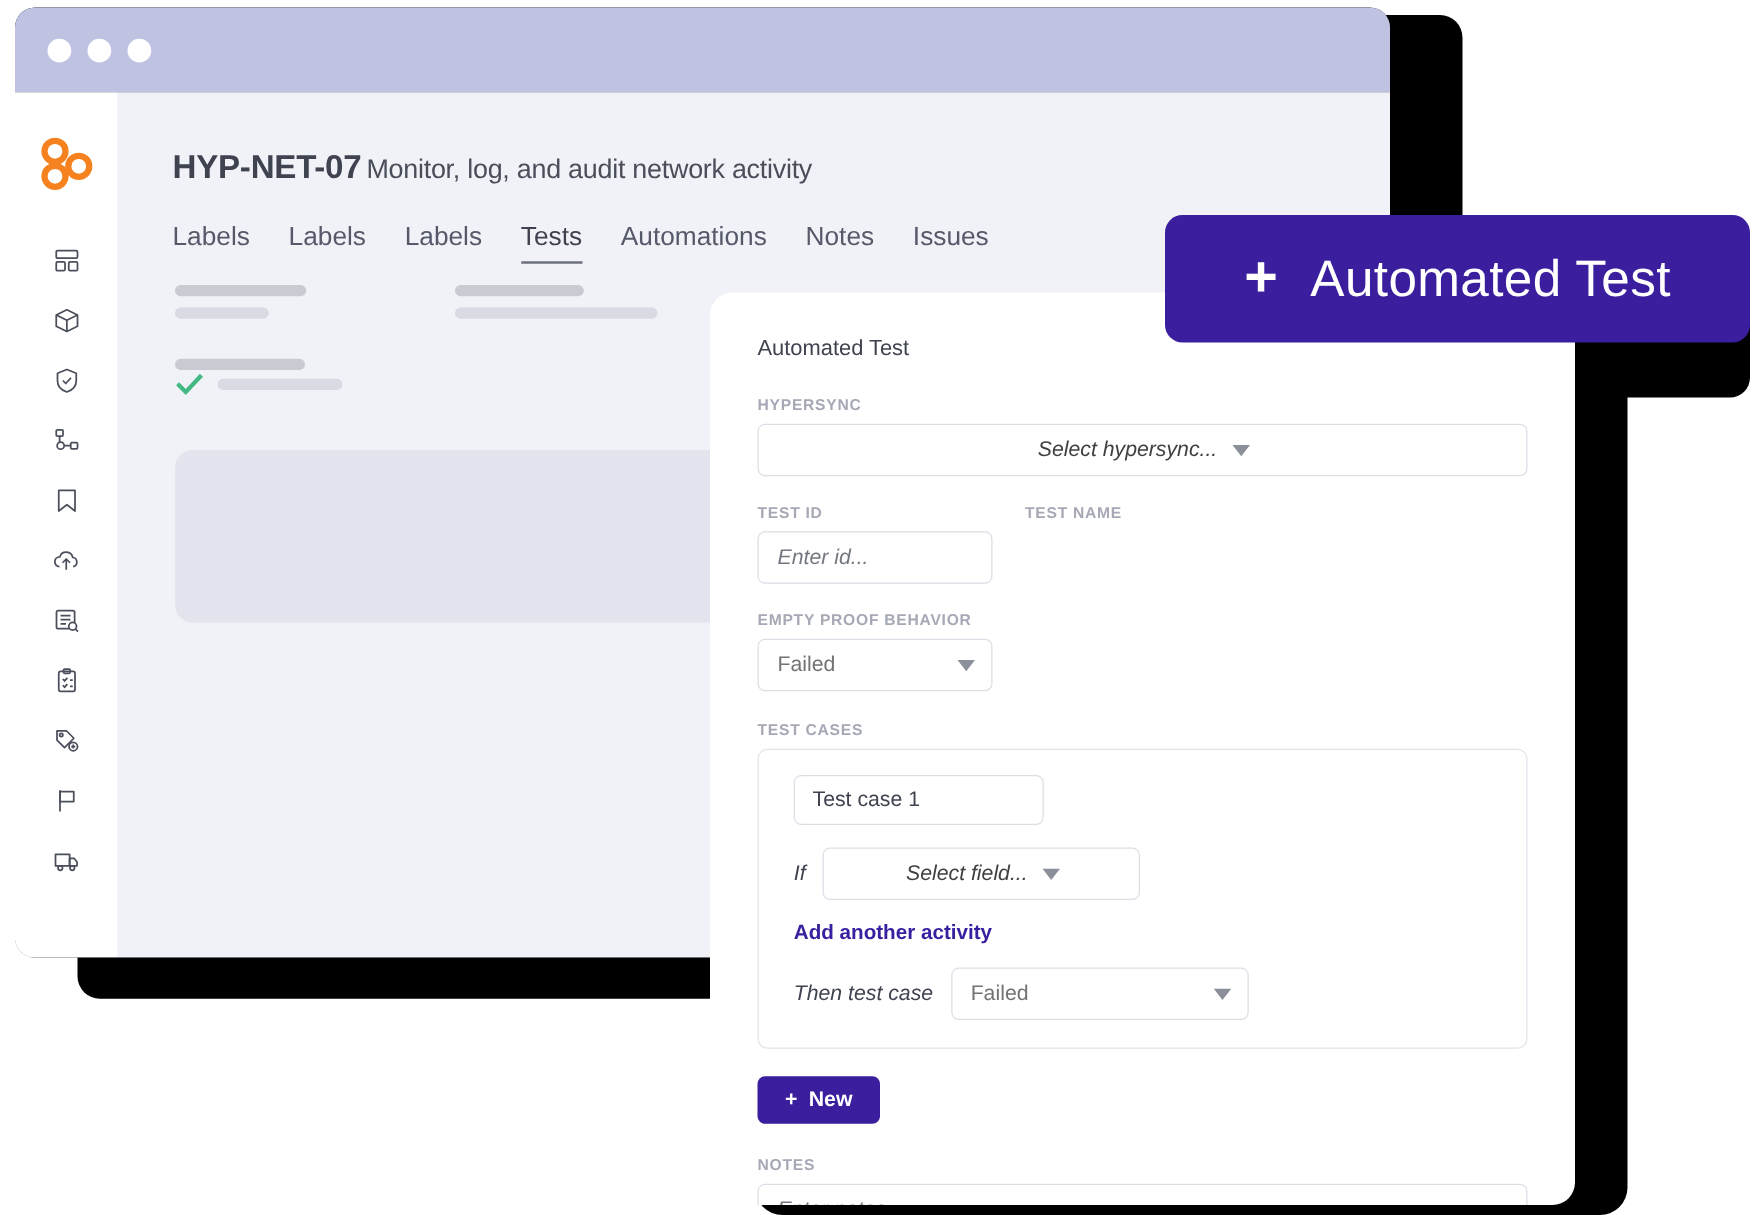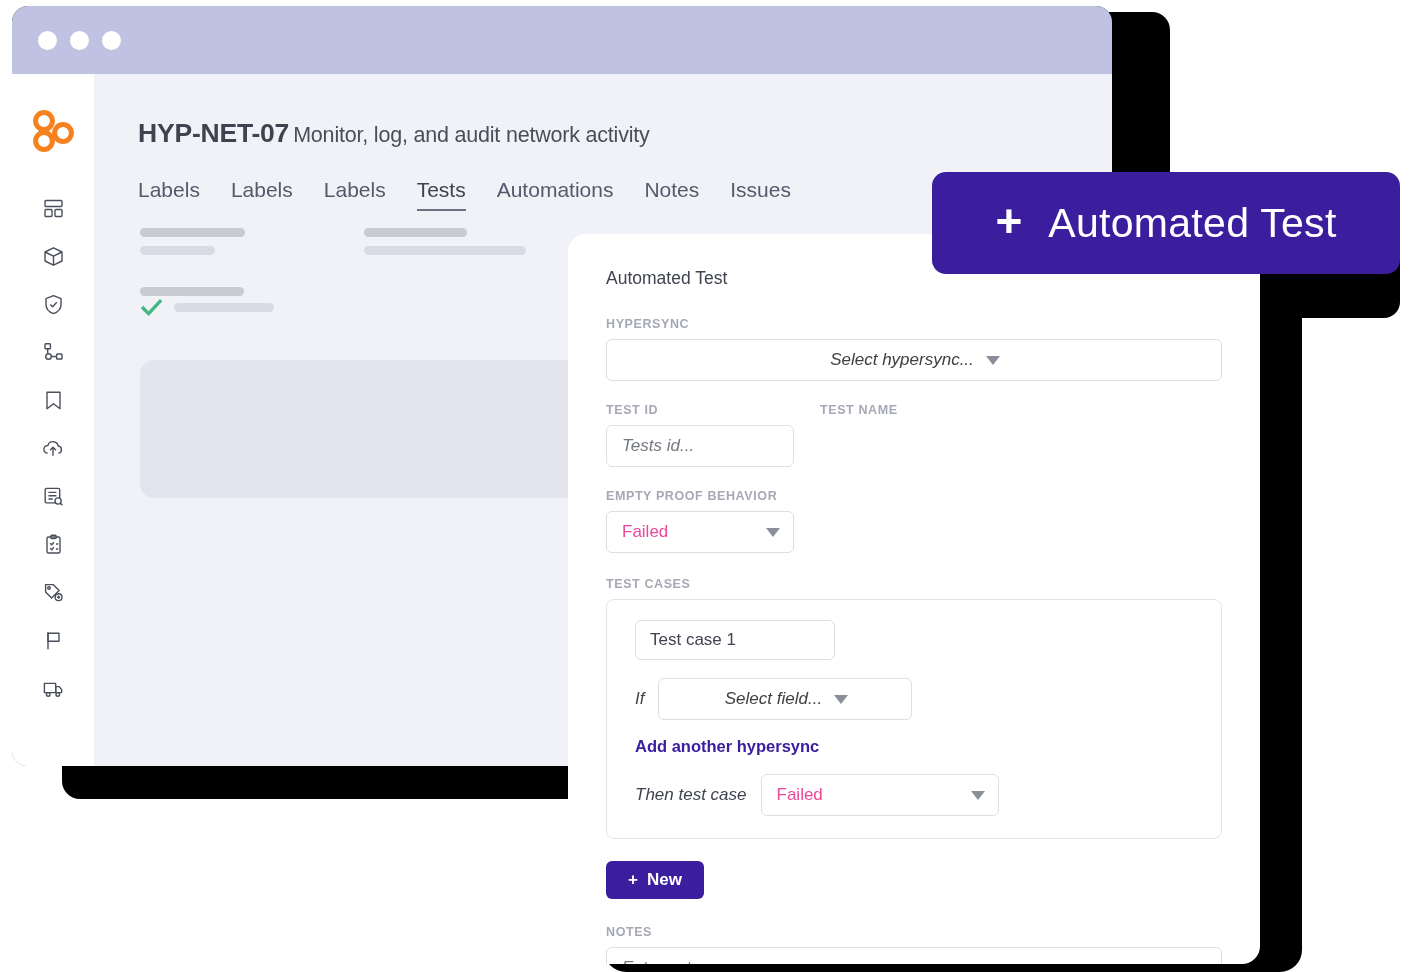--- a/index.html
+++ b/index.html
@@ -200,21 +200,21 @@
   .sel-input {
     border: 1px solid #dcdee6;
     border-radius: 6px;
     height: 42px;
     display: flex;
     align-items: center;
     justify-content: space-between;
     padding: 0 13px 0 15px;
     box-sizing: border-box;
     font-size: 17px;
-    color: #ec4899;
+    color: #737373;
     background: #ffffff;
   }
   .sel-input.placeholder { font-style: italic; color: #404040; justify-content: center; }
   .caret {
     width: 0; height: 0;
     border-left: 7px solid transparent;
     border-right: 7px solid transparent;
     border-top: 9px solid #8b8f9a;
     margin-left: 12px;
     flex: 0 0 auto;
@@ -499,21 +499,21 @@
   <div class="field-label">HYPERSYNC</div>
   <div class="sel-input placeholder">
     <span>Select hypersync...</span>
     <span class="caret"></span>
   </div>
 
   <div class="row-2col">
     <div class="col-a">
       <div class="field-label">TEST ID</div>
       <div class="txt-input">
-        <span>Tests id...</span>
+        <span>Enter id...</span>
       </div>
     </div>
     <div class="col-b">
       <div class="field-label">TEST NAME</div>
     </div>
   </div>
 
   <div style="margin-top:22px;">
     <div class="field-label">EMPTY PROOF BEHAVIOR</div>
     <div class="sel-input" style="width:188px;">
@@ -531,21 +531,21 @@
       </div>
 
       <div class="cond-row">
         <span class="cond-label">If</span>
         <div class="sel-input placeholder" id="select-field">
           <span>Select field...</span>
           <span class="caret"></span>
         </div>
       </div>
 
-      <div id="add-condition">Add another hypersync</div>
+      <div id="add-condition">Add another activity</div>
 
       <div class="cond-row">
         <span class="cond-label">Then test case</span>
         <div class="sel-input" id="then-select">
           <span>Failed</span>
           <span class="caret"></span>
         </div>
       </div>
     </div>
   </div>

